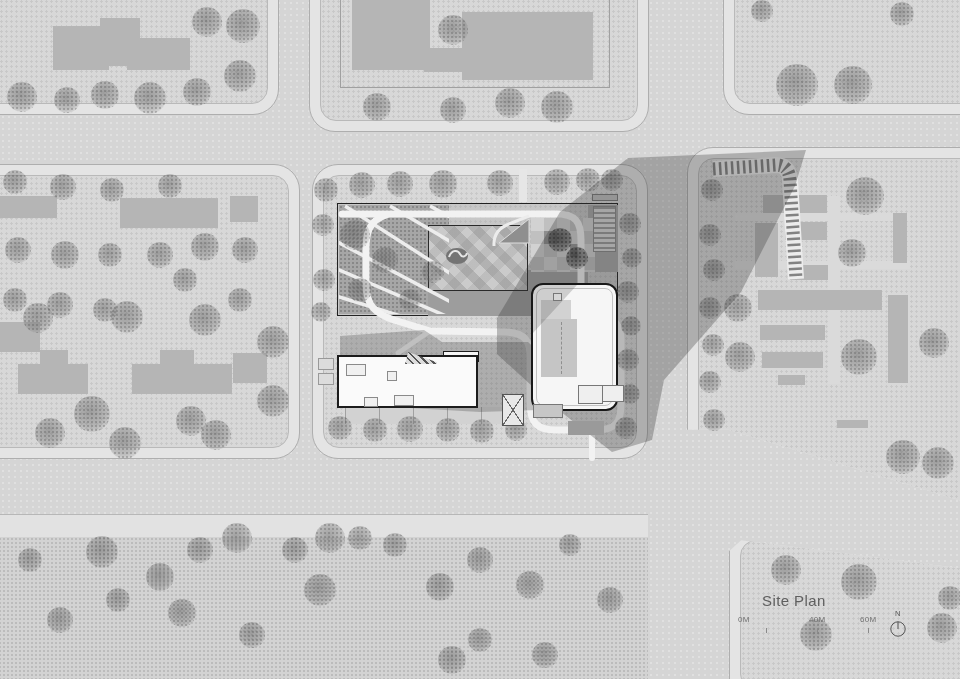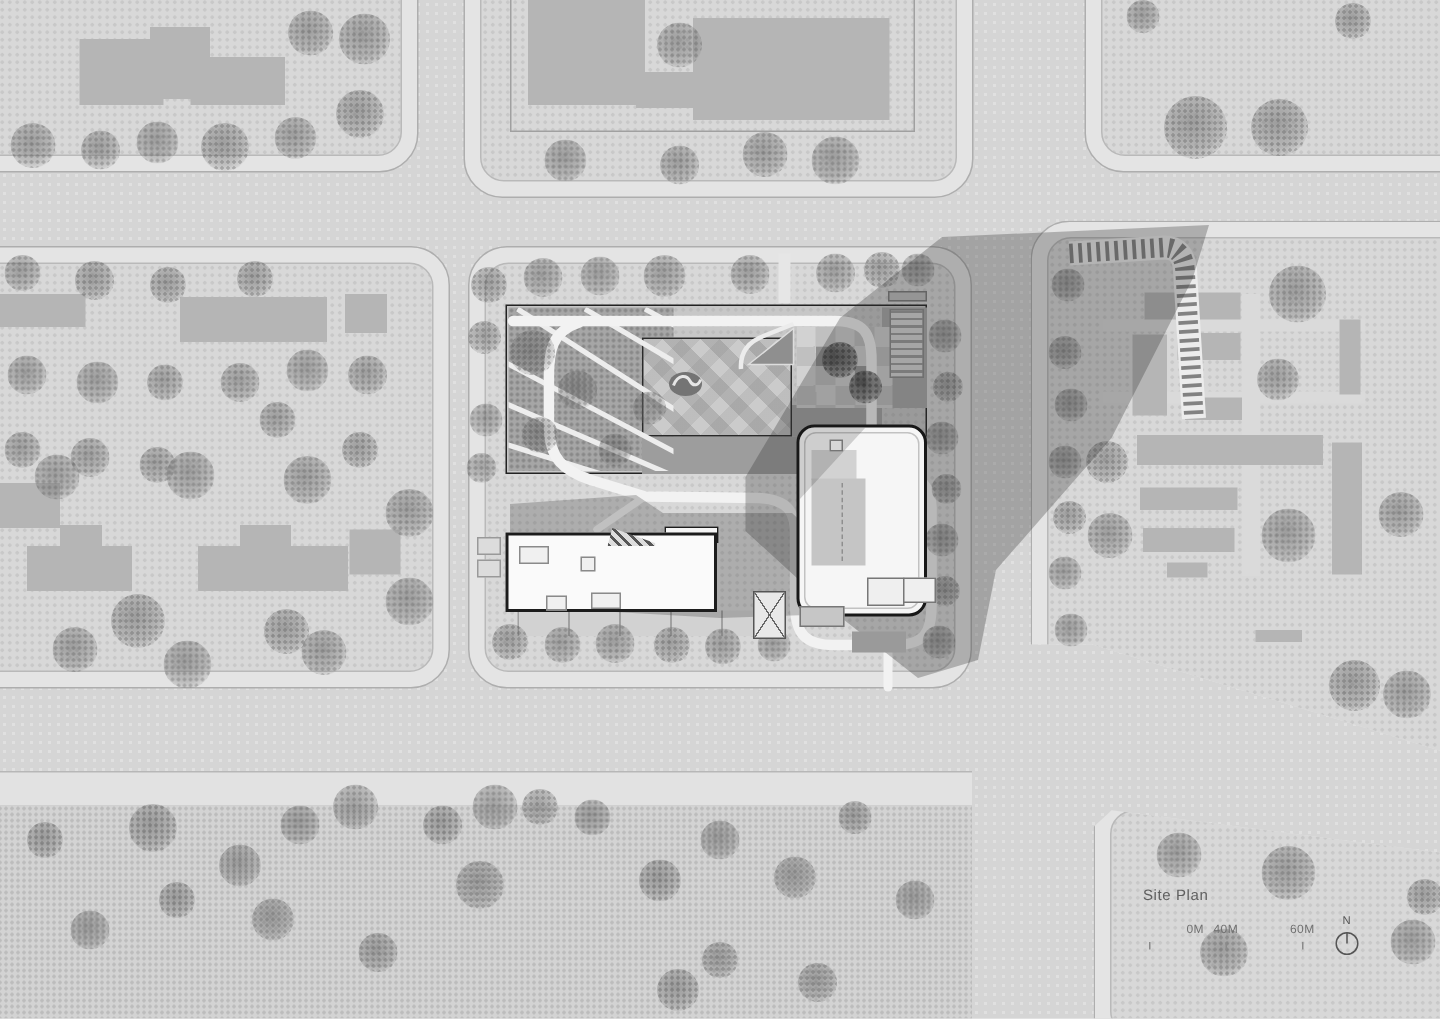--- a/index.html
+++ b/index.html
@@ -20,21 +20,21 @@
     background-image:radial-gradient(rgba(80,80,80,.30) 1px, rgba(0,0,0,0) 1.3px),
       radial-gradient(circle at 45% 42%, rgba(100,100,100,.50), rgba(115,115,115,.34) 55%, rgba(128,128,128,.16) 72%, rgba(136,136,136,0) 78%);
     background-size:4px 4px,100% 100%;}
   .tree.dark{background-image:radial-gradient(rgba(40,40,40,.45) 1px, rgba(0,0,0,0) 1.3px),
       radial-gradient(circle at 45% 42%, rgba(60,60,60,.75), rgba(75,75,75,.5) 58%, rgba(90,90,90,.2) 74%, rgba(0,0,0,0) 80%);
     background-size:4px 4px,100% 100%;}
   .cb{position:absolute;background:#b5b5b5;}
   .lpath{position:absolute;background:#dadada;}
   svg.layer{position:absolute;left:0;top:0;pointer-events:none;}
   .label{position:absolute;color:#5f5f5f;}
-  #title{font-size:10px;letter-spacing:.4px;}
+  #title{font-size:15px;letter-spacing:.4px;}
   .smark{font-size:8px;color:#707070;letter-spacing:.3px;}
   .stick{position:absolute;width:1px;height:5px;background:#8a8a8a;}
   #nlabel{font-size:7.5px;color:#555;}
 </style>
 </head>
 <body>
 
 <div id="canvas">
 
   <div class="block" style="left:-28px;top:-28px;width:305px;height:141px;border-radius:26px;">
@@ -288,21 +288,21 @@
     <div class="abs" style="left:69px;top:100px;width:22px;height:17px;background:#efefef;border:1px solid #777;box-sizing:border-box;"></div>
   </div>
   <div class="abs" style="left:533px;top:285px;width:44px;height:48px;background:rgba(50,50,50,.20);clip-path:polygon(0 0,100% 0,0 100%);border-radius:10px 0 0 0;"></div>
 
   <div class="abs" style="left:502px;top:394px;width:22px;height:32px;border:1px solid #555;box-sizing:border-box;background:linear-gradient(to bottom right, rgba(0,0,0,0) 48.5%, #666 48.5%, #666 51.5%, rgba(0,0,0,0) 51.5%),linear-gradient(to top right, rgba(0,0,0,0) 48.5%, #666 48.5%, #666 51.5%, rgba(0,0,0,0) 51.5%),#e8e8e8;"></div>
   <div class="abs" style="left:533px;top:404px;width:30px;height:14px;background:#c6c6c6;border:1px solid #777;box-sizing:border-box;"></div>
   <div class="abs" style="left:568px;top:421px;width:36px;height:14px;background:#9a9a9a;"></div>
 
   <div class="label" id="title" style="left:762px;top:592px;">Site Plan</div>
   <div class="abs" style="left:0;top:0;width:960px;height:679px;">
-    <span class="label smark" style="left:791px;top:615px;">0M</span>
+    <span class="label smark" style="left:738px;top:615px;">0M</span>
     <span class="label smark" style="left:809px;top:615px;">40M</span>
     <span class="label smark" style="left:860px;top:615px;">60M</span>
     <span class="stick" style="left:766px;top:628px;"></span>
     <span class="stick" style="left:817px;top:628px;"></span>
     <span class="stick" style="left:868px;top:628px;"></span>
   </div>
   <div class="label" id="nlabel" style="left:895px;top:609px;">N</div>
   <svg class="layer" width="24" height="24" viewBox="0 0 24 24" style="left:887px;top:618px;">
     <circle cx="11" cy="11" r="7.2" fill="none" stroke="#555" stroke-width="1"></circle>
     <line x1="11" y1="3.8" x2="11" y2="11" stroke="#555" stroke-width="1"></line>

